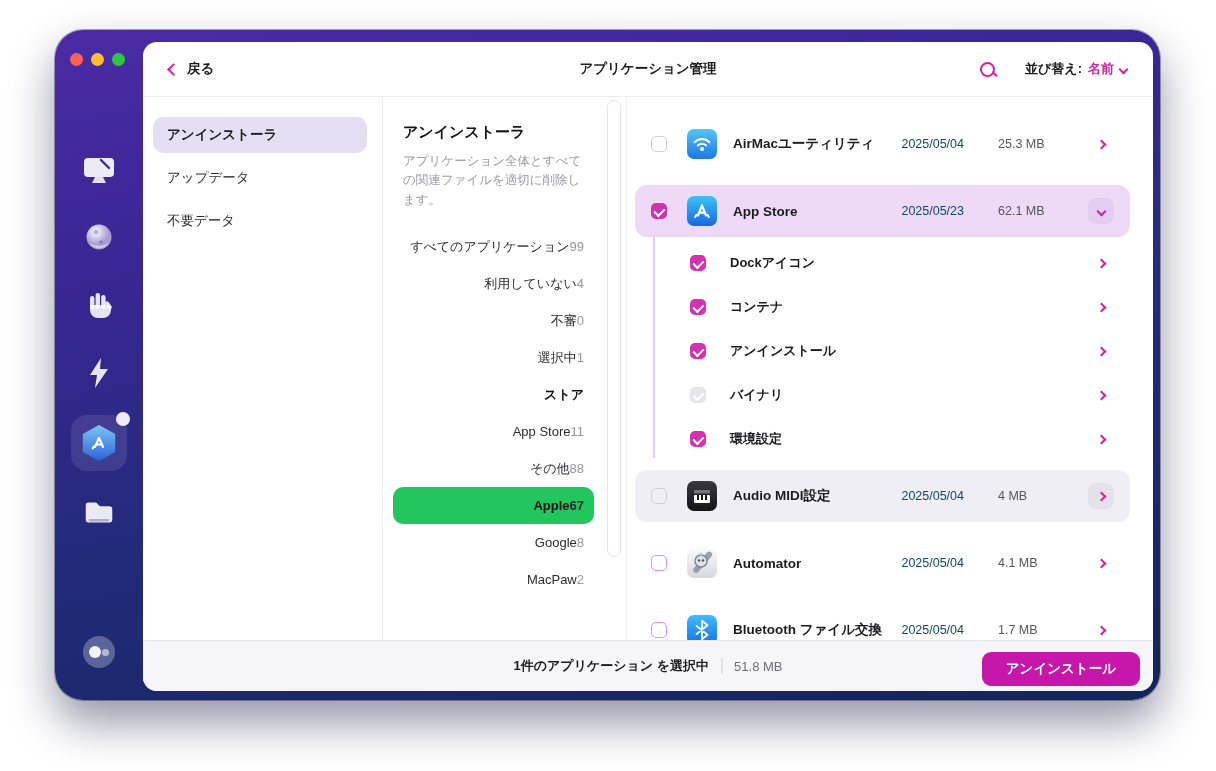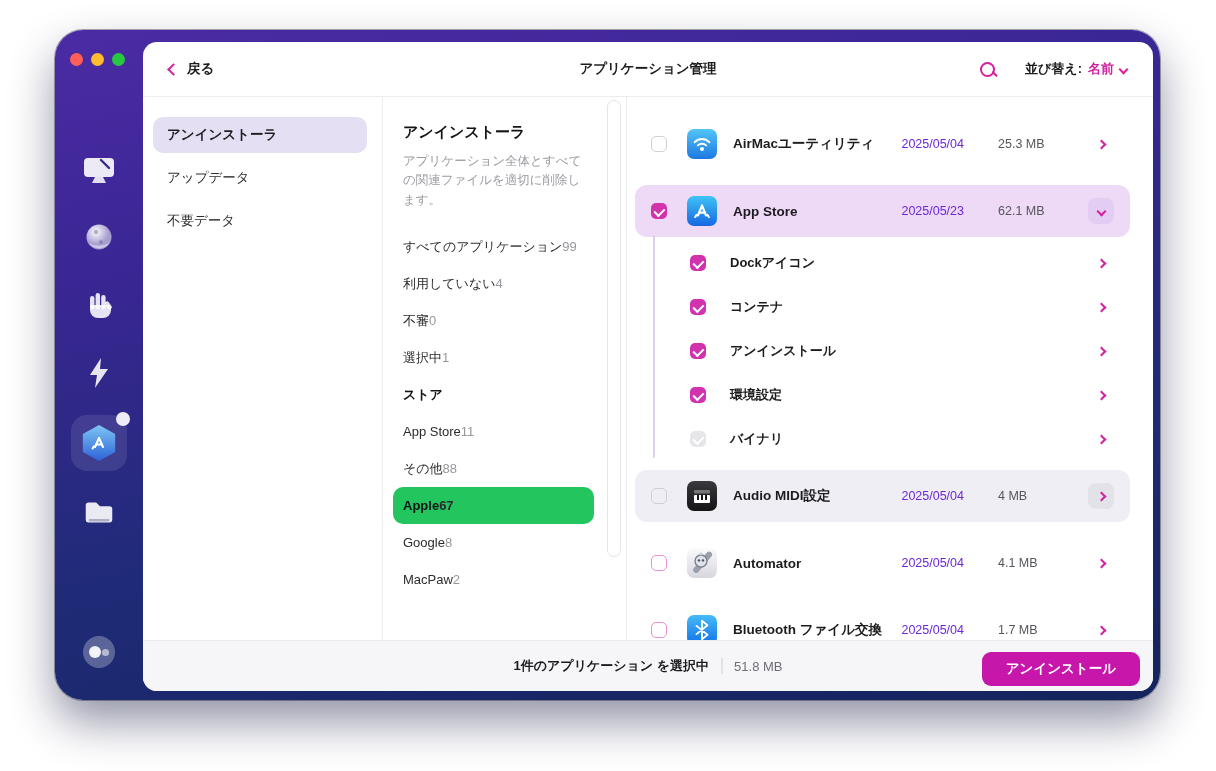--- a/index.html
+++ b/index.html
@@ -61,37 +61,37 @@
   .nav-item { height:36px; border-radius:10px; display:flex; align-items:center;
     padding:0 14px; font-size:13.5px; color:#2c2c2e; margin-bottom:7px; }
   .nav-item.sel { background:#e5dff3; font-weight:bold; color:#1c1c1e; }
 
   
   .col2 { width:244px; border-right:1px solid #ececf1; padding-top:26px; position:relative; }
   .fheading { margin:0 20px; font-size:15px; font-weight:bold; color:#141416; }
   .fdesc { margin:10px 34px 0 20px; font-size:12.5px; line-height:1.55; color:#9b9ba2; }
   .flist { margin-top:18px; }
   .fitem { height:37px; margin:0 32px 0 10px; padding:0 10px; display:flex;
-    align-items:center; justify-content:flex-start; font-size:13px; color:#2c2c2e;
+    align-items:center; justify-content:flex-end; font-size:13px; color:#2c2c2e;
     border-radius:10px; }
   .fitem .cnt { color:#97979e; font-size:13px; }
   .fitem.fhead { font-weight:bold; color:#141416; }
   .fitem.sel { background:#22c55e; font-weight:bold; color:#141416; }
   .fitem.sel .cnt { color:#2c2c2e; font-weight:bold; }
   .scrollbar { position:absolute; right:5px; top:3px; width:14px; height:457px;
     border:1px solid #e3e3e8; border-radius:7px; background:#fff; }
 
   
   .col3 { flex:1; padding:21px 23px 0 8px; position:relative; overflow:hidden; }
   .row { height:52px; border-radius:12px; display:flex; align-items:center;
     padding:0 16px; margin-bottom:15px; }
   .row.sel { background:#eed9f7; margin-bottom:0; }
   .row.hov { background:#efeef4; }
   .row .name { font-size:13.5px; font-weight:bold; color:#1c1c1e; flex:1; }
-  .row .date { width:80px; text-align:right; font-size:12.5px; color:#6d28d9; }
+  .row .date { width:80px; text-align:right; font-size:12.5px; color:#0c4a6e; }
   .row .size { width:76px; margin-left:34px; font-size:12.5px; color:#55555b; }
   .chevwrap { width:26px; height:26px; margin-left:14px; display:flex; align-items:center;
     justify-content:center; border-radius:8px; }
   .chevwrap.boxed-purple { background:#e3cdf2; }
   .chevwrap.boxed-gray { background:#e3e2e9; }
 
   .cb { width:16px; height:16px; border-radius:5px; margin-right:20px; position:relative;
     flex:0 0 auto; }
   .cb.un-gray { border:1.5px solid #cfcfd5; }
   .cb.un-pink { border:1.5px solid #e98fd5; }
@@ -353,29 +353,29 @@
               </span>
           </div>
           <div class="subrow">
             <span class="cb checked"></span>
             <span class="slabel">アンインストール</span>
             <span class="chevwrap">
                 <i class="chev right small"></i>
               </span>
           </div>
           <div class="subrow">
-            <span class="cb checked"></span>
-            <span class="slabel">環境設定</span>
+            <span class="cb checked dis"></span>
+            <span class="slabel">バイナリ</span>
             <span class="chevwrap">
                 <i class="chev right small"></i>
               </span>
           </div>
           <div class="subrow">
-            <span class="cb checked dis"></span>
-            <span class="slabel">バイナリ</span>
+            <span class="cb checked"></span>
+            <span class="slabel">環境設定</span>
             <span class="chevwrap">
                 <i class="chev right small"></i>
               </span>
           </div>
         </div>
 
         <div class="row hov" style="margin-bottom:15px">
           <span class="cb un-gray"></span>
           <span class="appicon ic-midi">
             <svg width="22" height="22" viewBox="0 0 22 22">

